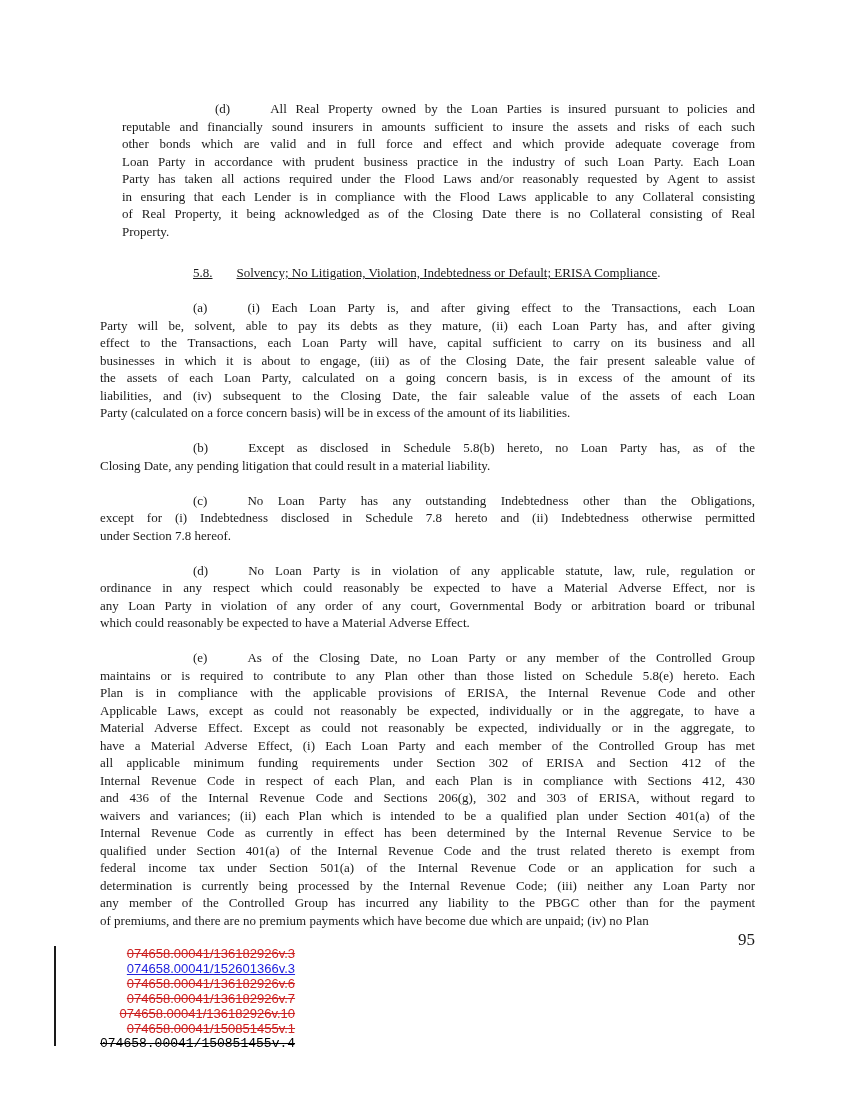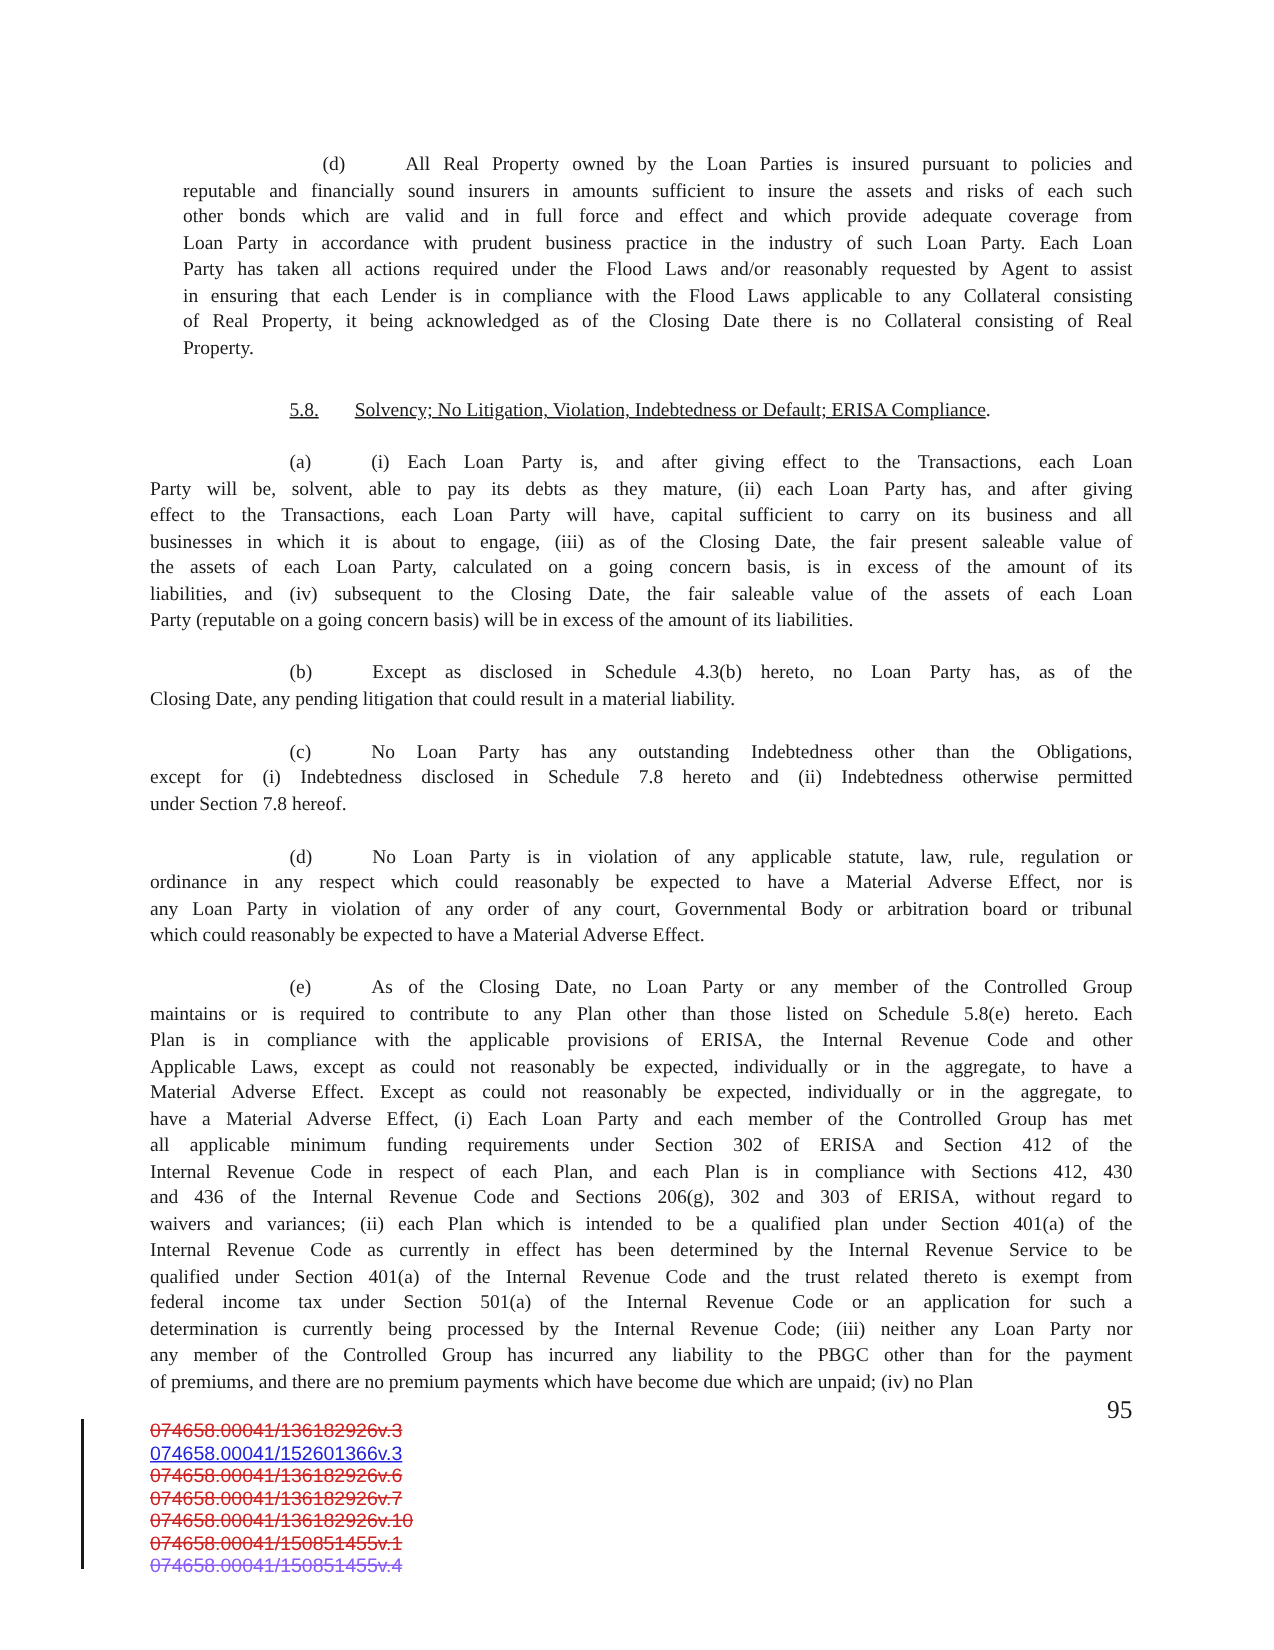--- a/index.html
+++ b/index.html
@@ -38,21 +38,21 @@
   }
   .change-bar{
     position:absolute;
     left:54px;top:946px;
     width:2px;height:100px;
   }
   .footer{
     position:absolute;
     left:100px;top:946px;
     font-family:"Liberation Sans","DejaVu Sans",sans-serif;
-    font-size:13px;line-height:15px;
+    font-size:13px;line-height:15px;text-align:right;
   }
   .rev{white-space:nowrap;}
   .rev.deleted{text-decoration:line-through;}
   .rev.inserted{text-decoration:underline;}
 </style>
 </head>
 <body>
 
 <div class="page" style="color: rgb(26, 26, 26);">
   <div class="content" id="doc-blocks">
@@ -67,24 +67,24 @@
         <div class="line last">Property.</div>
       </div>
       <div class="block heading"><span class="tab tab1"></span><span class="u">5.8.</span><span class="tab tabh"></span><span class="u">Solvency; No Litigation, Violation, Indebtedness or Default; ERISA Compliance</span><span>.</span></div>
       <div class="block para">
         <div class="line"><span class="tab tab1"></span><span>(a)</span><span class="tab tab2"></span><span>(i) Each Loan Party is, and after giving effect to the Transactions, each Loan</span></div>
         <div class="line">Party will be, solvent, able to pay its debts as they mature, (ii) each Loan Party has, and after giving</div>
         <div class="line">effect to the Transactions, each Loan Party will have, capital sufficient to carry on its business and all</div>
         <div class="line">businesses in which it is about to engage, (iii) as of the Closing Date, the fair present saleable value of</div>
         <div class="line">the assets of each Loan Party, calculated on a going concern basis, is in excess of the amount of its</div>
         <div class="line">liabilities, and (iv) subsequent to the Closing Date, the fair saleable value of the assets of each Loan</div>
-        <div class="line last">Party (reputable on a going concern basis) will be in excess of the amount of its liabilities.</div>
+        <div class="line last">Party (calculated on a force concern basis) will be in excess of the amount of its liabilities.</div>
       </div>
       <div class="block para">
-        <div class="line"><span class="tab tab1"></span><span>(b)</span><span class="tab tab2"></span><span>Except as disclosed in Schedule 4.3(b) hereto, no Loan Party has, as of the</span></div>
+        <div class="line"><span class="tab tab1"></span><span>(b)</span><span class="tab tab2"></span><span>Except as disclosed in Schedule 5.8(b) hereto, no Loan Party has, as of the</span></div>
         <div class="line last">Closing Date, any pending litigation that could result in a material liability.</div>
       </div>
       <div class="block para">
         <div class="line"><span class="tab tab1"></span><span>(c)</span><span class="tab tab2"></span><span>No Loan Party has any outstanding Indebtedness other than the Obligations,</span></div>
         <div class="line">except for (i) Indebtedness disclosed in Schedule 7.8 hereto and (ii) Indebtedness otherwise permitted</div>
         <div class="line last">under Section 7.8 hereof.</div>
       </div>
       <div class="block para">
         <div class="line"><span class="tab tab1"></span><span>(d)</span><span class="tab tab2"></span><span>No Loan Party is in violation of any applicable statute, law, rule, regulation or</span></div>
         <div class="line">ordinance in any respect which could reasonably be expected to have a Material Adverse Effect, nor is</div>
@@ -112,15 +112,15 @@
     </div>
   <div class="page-number">95</div>
   <div class="change-bar" style="background: rgb(26, 26, 26);"></div>
   <div class="footer" id="footer-lines">
       <div class="rev deleted" style="color: rgb(204, 34, 34);">074658.00041/136182926v.3</div>
       <div class="rev inserted" style="color: rgb(34, 34, 221);">074658.00041/152601366v.3</div>
       <div class="rev deleted" style="color: rgb(204, 34, 34);">074658.00041/136182926v.6</div>
       <div class="rev deleted" style="color: rgb(204, 34, 34);">074658.00041/136182926v.7</div>
       <div class="rev deleted" style="color: rgb(204, 34, 34);">074658.00041/136182926v.10</div>
       <div class="rev deleted" style="color: rgb(204, 34, 34);">074658.00041/150851455v.1</div>
-      <div class="rev deleted" style="color: #8b5cf6;">074658.00041/150851455v.4</div>
+      <div class="rev deleted" style="color: #000000; font-family: Liberation Mono, monospace;">074658.00041/150851455v.4</div>
     </div>
 </div>
 
 </body></html>

